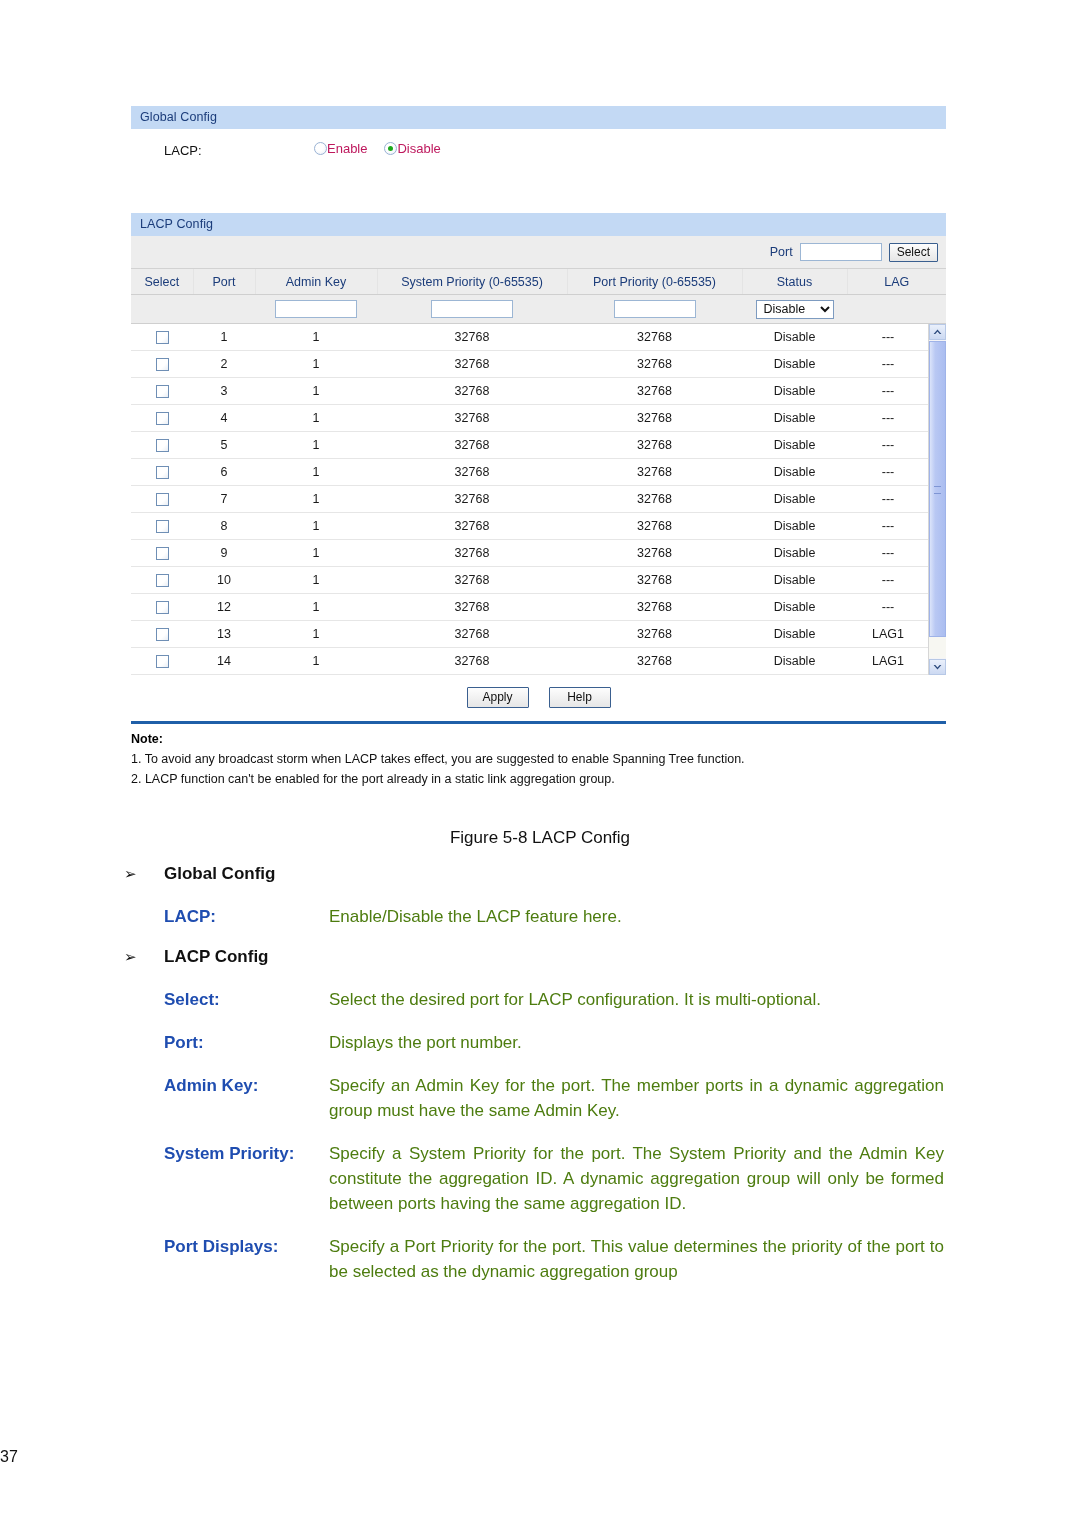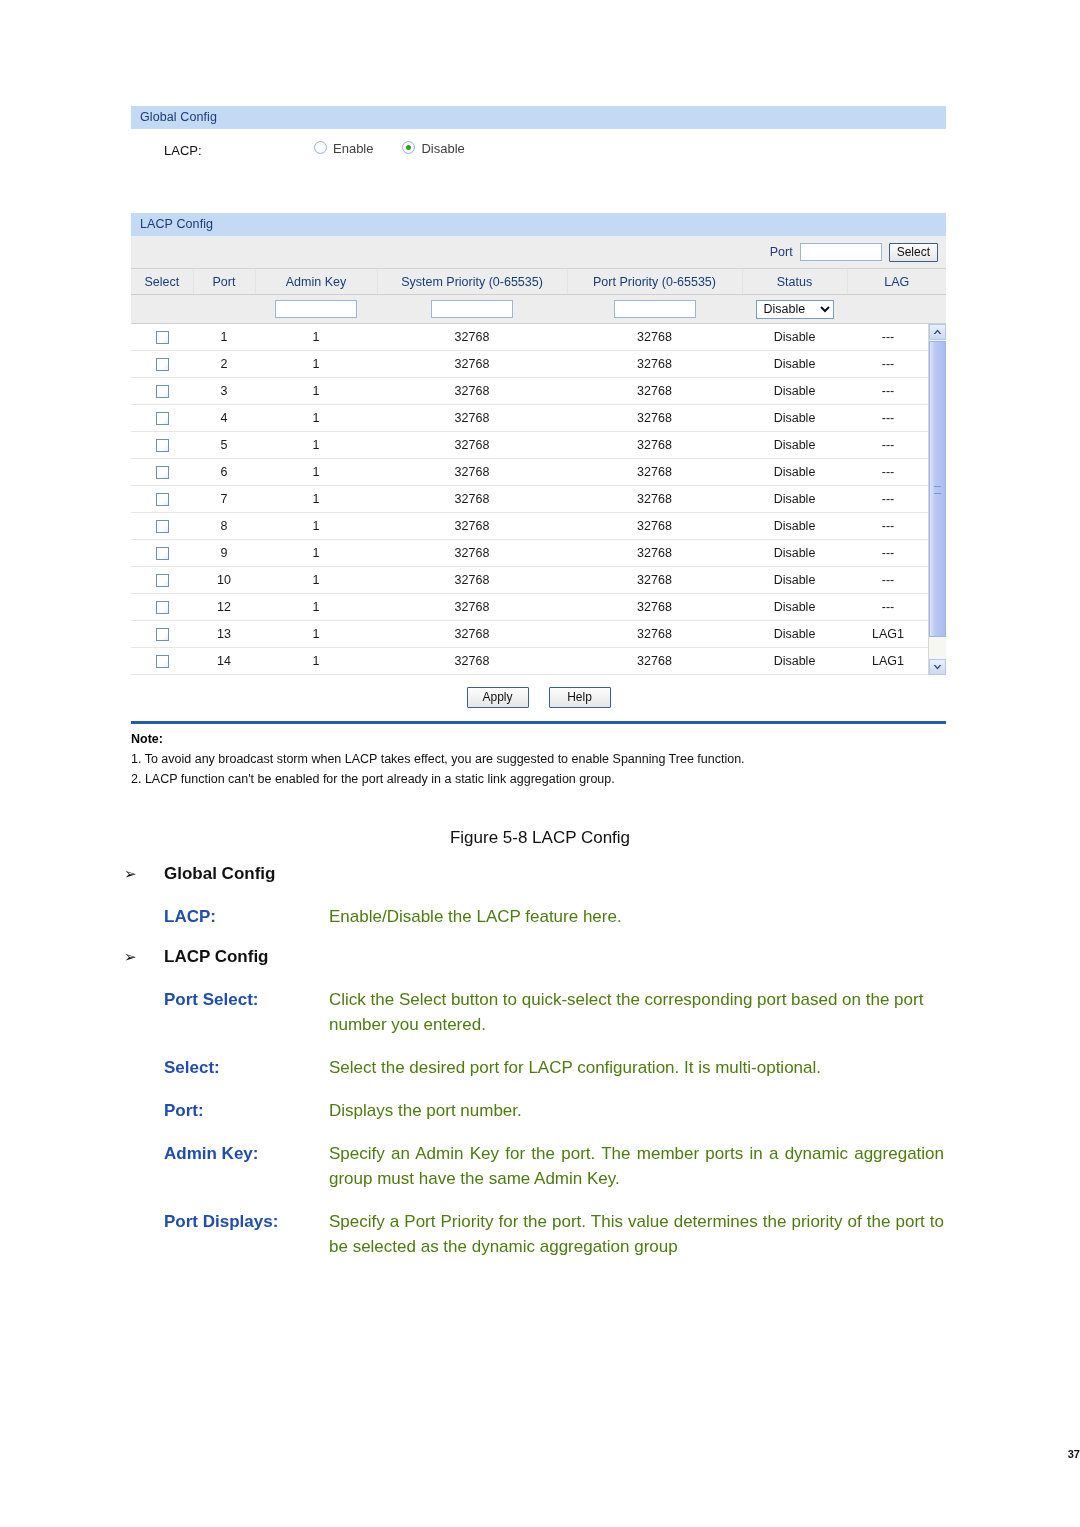--- a/index.html
+++ b/index.html
@@ -45,24 +45,23 @@
     left: 33px;
     top: 14px;
     font-size: 13px;
     color: #111;
   }
   .radio-group {
     position: absolute;
     left: 183px;
     top: 12px;
     display: flex;
-    align-items: flex-start;
-    gap: 6px;
+    align-items: center;
     font-size: 13px;
-    color: #404040;
+    color: #be185d;
   }
   .radio-outer {
     width: 13px;
     height: 13px;
     border-radius: 50%;
     border: 1px solid #9ab3d4;
     background: radial-gradient(circle at 40% 35%, #ffffff 40%, #e8eef8 100%);
     display: inline-block;
     position: relative;
     box-sizing: border-box;
@@ -311,24 +310,23 @@
     line-height: 25px;
     color: #4d7c0f;
   }
   .term-desc.justify { text-align: justify; }
   .term-desc.justify-all { text-align: justify; text-align-last: left; }
 
   .page-number {
     position: absolute;
     left: 0; right: 0;
     top: 1448px;
-    text-align: right;
-    font-size: 11px;
+    text-align: left;
+    font-size: 16px;
     color: #111;
-    font-weight: bold;
   }
 </style>
 </head>
 <body>
 
 <div id="figure-screenshot">
 
   <div>
     <div class="panel-header">Global Config</div>
     <div class="global-body">
@@ -574,40 +572,40 @@
   <div class="term-row">
     <div class="term-label">LACP:</div>
     <div class="term-desc">Enable/Disable the LACP feature here.</div>
   </div>
 
   <div class="bullet-head">
     <span class="bullet-mark">➢</span>
     <span>LACP Config</span>
   </div>
 
-  <div class="term-row">
-    <div class="term-label">Port Select:</div>
-    <div class="term-desc">Click the Select button to quick-select the corresponding port based on the port number you entered.</div>
-  </div>
 
   <div class="term-row">
     <div class="term-label">Select:</div>
     <div class="term-desc">Select the desired port for LACP configuration. It is multi-optional.</div>
   </div>
 
   <div class="term-row">
     <div class="term-label">Port:</div>
     <div class="term-desc">Displays the port number.</div>
   </div>
 
   <div class="term-row">
     <div class="term-label">Admin Key:</div>
     <div class="term-desc justify-all">Specify an Admin Key for the port. The member ports in a dynamic aggregation group must have the same Admin Key.</div>
   </div>
 
+  <div class="term-row">
+    <div class="term-label">System Priority:</div>
+    <div class="term-desc justify-all">Specify a System Priority for the port. The System Priority and the Admin Key constitute the aggregation ID. A dynamic aggregation group will only be formed between ports having the same aggregation ID.</div>
+  </div>
 
   <div class="term-row">
     <div class="term-label">Port Displays:</div>
     <div class="term-desc justify">Specify a Port Priority for the port. This value determines the priority of the port to be selected as the dynamic aggregation group</div>
   </div>
 
 </div>
 
 <div class="page-number">37</div>
 

